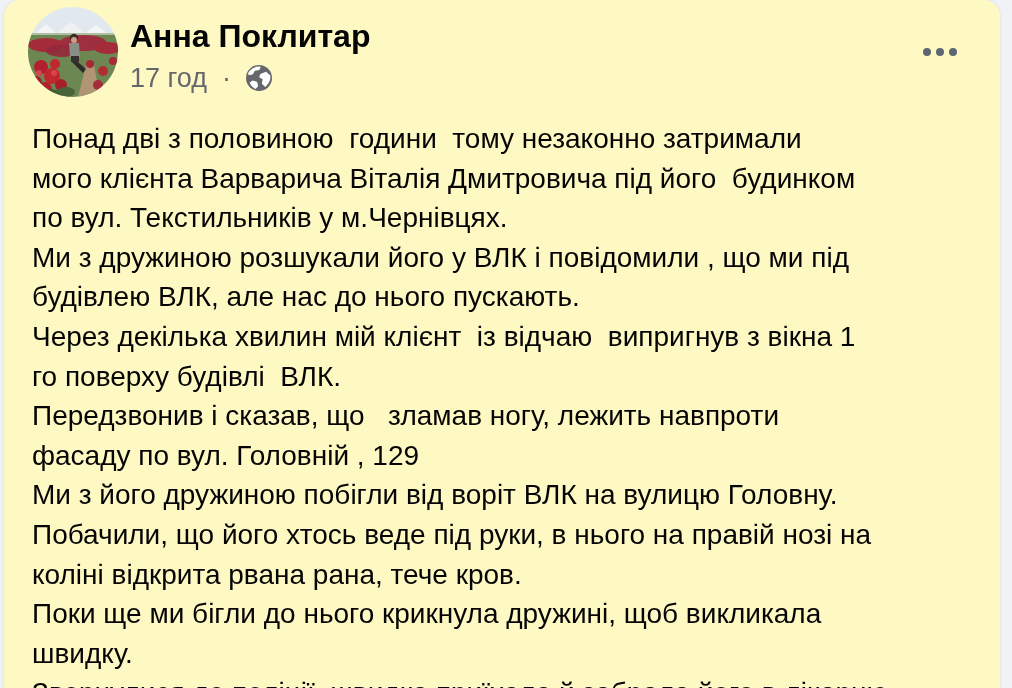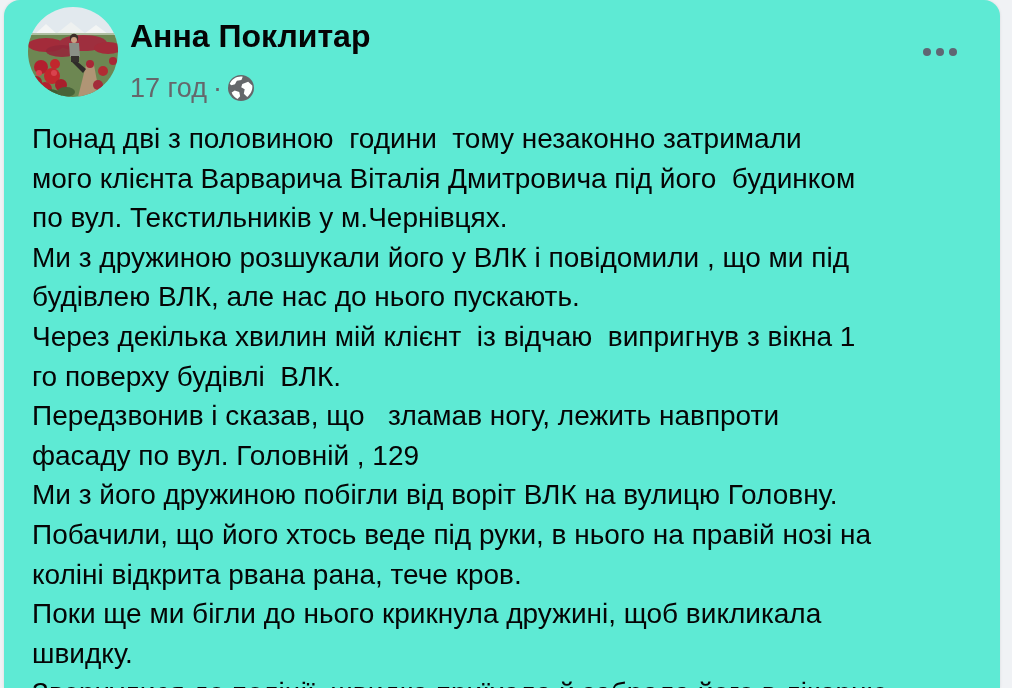--- a/index.html
+++ b/index.html
@@ -13,21 +13,21 @@
     background: #f0f2f5;
     font-family: "Liberation Sans", "DejaVu Sans", sans-serif;
     position: relative;
   }
   .card {
     position: absolute;
     left: 4px;
     top: 0;
     width: 996px;
     height: 688px;
-    background: #5eead4;
+    background: #fef9c3;
     border-top-left-radius: 16px;
     border-top-right-radius: 16px;
     box-shadow: 0 0 3px rgba(0,0,0,0.10);
     overflow: hidden;
   }
   
   .avatar {
     position: absolute;
     left: 24px;
     top: 7px;
@@ -47,24 +47,24 @@
   .author-name {
     font-size: 32px;
     line-height: 40px;
     font-weight: 700;
     color: #050505;
     text-decoration: none;
     display: inline-block;
     cursor: pointer;
   }
   .sub-row {
-    margin-top: 15px;
+    margin-top: 5px;
     display: flex;
     align-items: center;
-    gap: 6px;
+    gap: 15px;
     color: #65676B;
     font-size: 27px;
     line-height: 34px;
   }
   .sub-row a {
     color: #65676B;
     text-decoration: none;
     cursor: pointer;
   }
   .globe { width: 26px; height: 26px; display: inline-block; }

